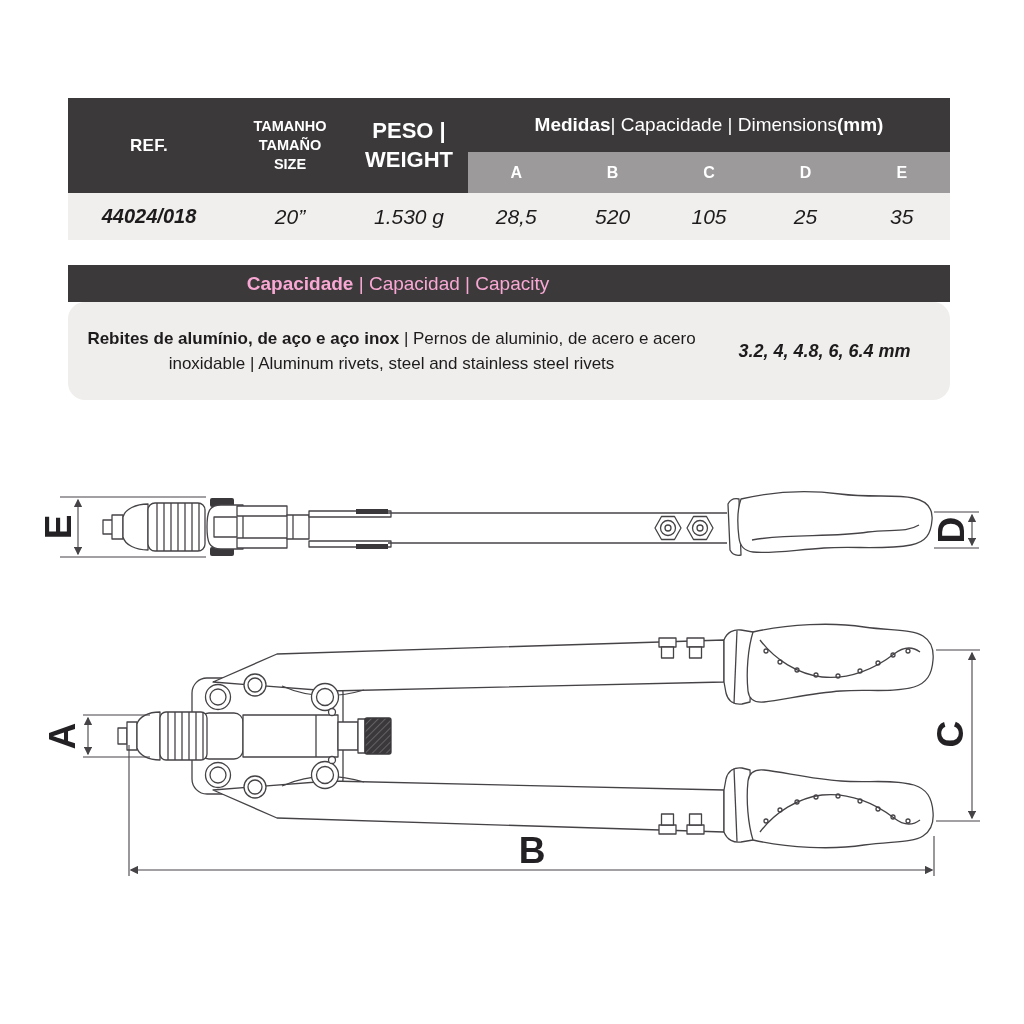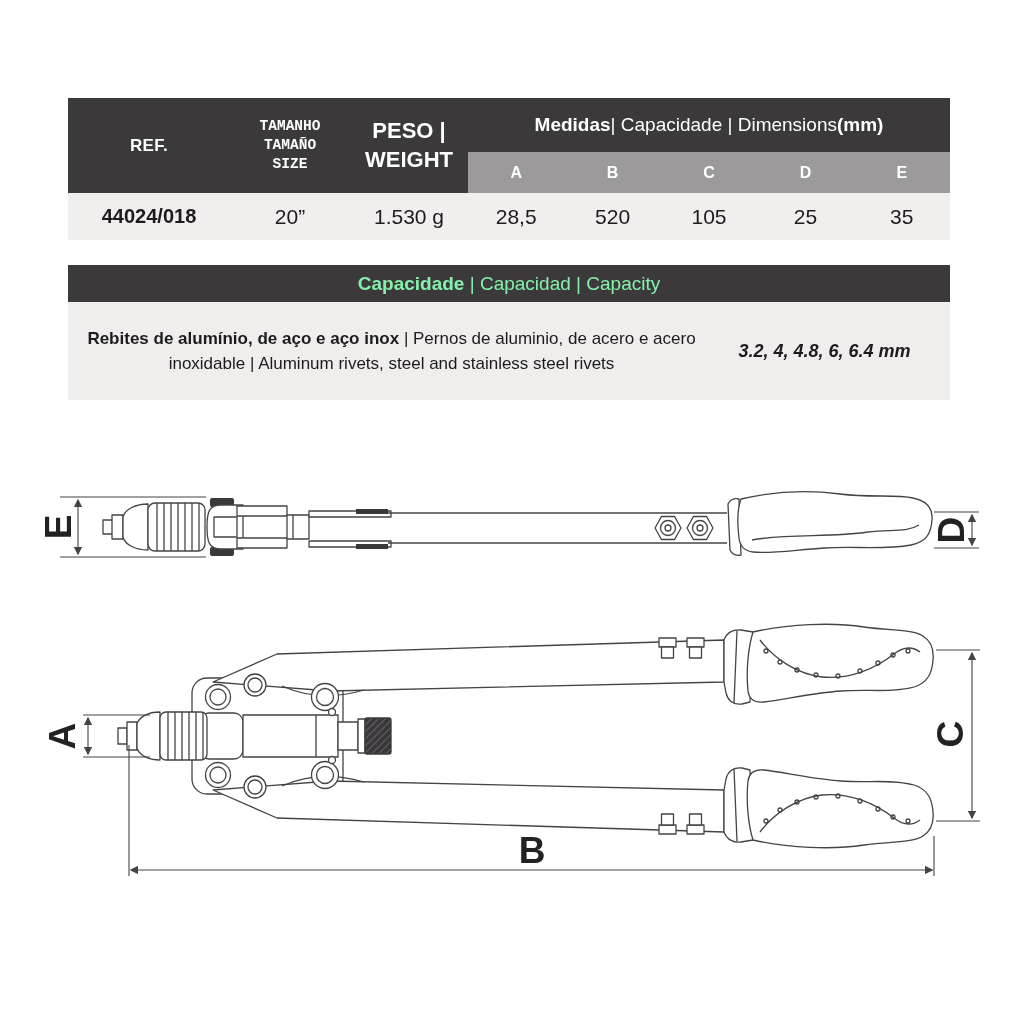--- a/index.html
+++ b/index.html
@@ -5,42 +5,42 @@
   html,body{margin:0;padding:0;background:#ffffff;}
   body{width:1024px;height:1024px;position:relative;font-family:"Liberation Sans",sans-serif;color:#1d1b1c;}
   .page{position:absolute;inset:0;background:#fff;}
 
   
   .spec-table{position:absolute;left:68px;top:98px;width:882px;}
   .thead{display:flex;background:#3b393a;color:#fff;height:95px;}
   .th{display:flex;align-items:center;justify-content:center;text-align:center;font-weight:bold;}
   .th-ref{width:162px;font-size:17px;letter-spacing:.3px;}
   .th-size{width:120px;font-size:14.5px;line-height:1.32;}
-  .th-size span{display:inline-block;max-width:86px;font-family:Liberation Mono, monospace;}
+  .th-size span{display:inline-block;max-width:86px;}
   .th-weight{width:118px;font-size:22px;line-height:1.3;}
   .th-weight span{display:inline-block;max-width:92px;}
   .th-dims{width:482px;flex-direction:column;font-weight:normal;padding:0;}
   .dims-title{height:62px;display:flex;align-items:center;justify-content:center;font-size:19px;white-space:pre;}
   .dims-title .b{font-weight:bold;}
   .dims-cols{height:47px;background:#9c9a9b;display:flex;width:100%;}
   .dims-col{flex:1;display:flex;align-items:center;justify-content:center;font-size:16px;font-weight:bold;}
-  .trow{display:flex;background:#f0efed;height:47px;font-size:21px;}
+  .trow{display:flex;background:#f0efed;height:47px;font-size:21px;font-style:italic;}
   .td{display:flex;align-items:center;justify-content:center;}
   .td-ref{width:162px;font-weight:bold;font-size:20px;}
   .td-size{width:120px;}
   .td-weight{width:118px;}
   .td-dims{width:482px;display:flex;justify-content:flex-end;}
   .td-dim{flex:1;display:flex;align-items:center;justify-content:center;}
 
   
   .capacity{position:absolute;left:68px;top:265px;width:882px;}
-  .cap-head{height:37px;background:#3b393a;color:#86efac;display:flex;align-items:center;justify-content:center;}
+  .cap-head{height:37px;background:#3b393a;color:#f9a8d4;display:flex;align-items:center;}
   .cap-head-inner{width:660px;text-align:center;font-size:19px;white-space:pre;}
   .cap-head-inner .b{font-weight:bold;}
-  .cap-body{height:98px;background:#efeeec;display:flex;align-items:center;}
+  .cap-body{height:98px;background:#efeeec;display:flex;align-items:center;border-radius:17px;}
   .cap-text{width:615px;margin-left:16px;text-align:center;font-size:17px;line-height:1.5;}
   .cap-text .b{font-weight:bold;}
   .cap-range{flex:1;text-align:center;font-weight:bold;font-size:18px;font-style:italic;}
 
   
   .drawings{position:absolute;left:0;top:460px;width:1024px;height:440px;}
   svg .st{stroke:#464347;stroke-width:1.3;fill:#ffffff;stroke-linejoin:round;}
   svg .ln{stroke:#464347;stroke-width:1.3;fill:none;}
   svg .dk{fill:#3a383b;stroke:none;}
   svg .dim{stroke:#464347;stroke-width:1.1;fill:none;}

